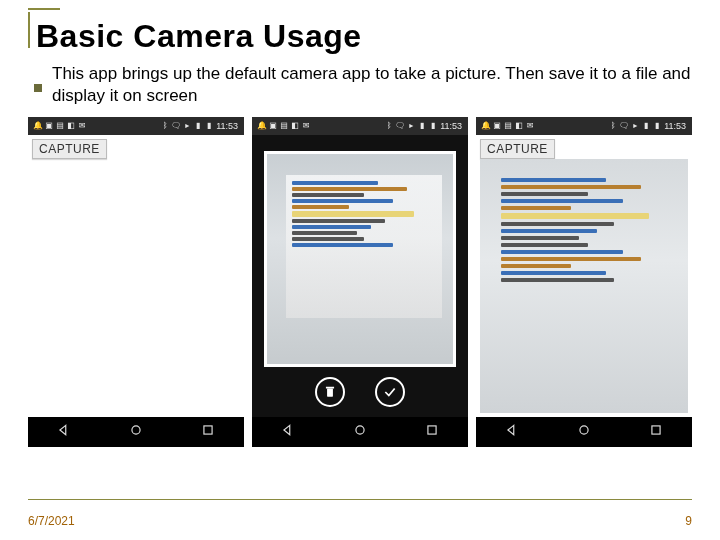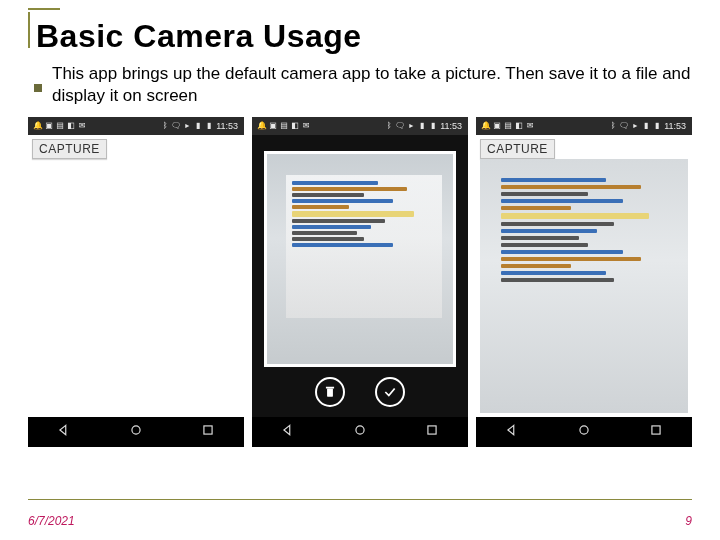--- a/index.html
+++ b/index.html
@@ -191,22 +191,21 @@
     height: 1px;
     background: #8a8a3f;
   }
   .footer {
     position: absolute;
     left: 28px; right: 28px; bottom: 12px;
     display: flex;
     justify-content: space-between;
     align-items: center;
     font-size: 12px;
-    color: #be185d;
-    font-style: italic;
+    color: #a16207;
   }
   .footer-center {
     position: absolute;
     left: 50%;
     transform: translateX(-50%);
   }
 </style>
 </head>
 <body>
 

